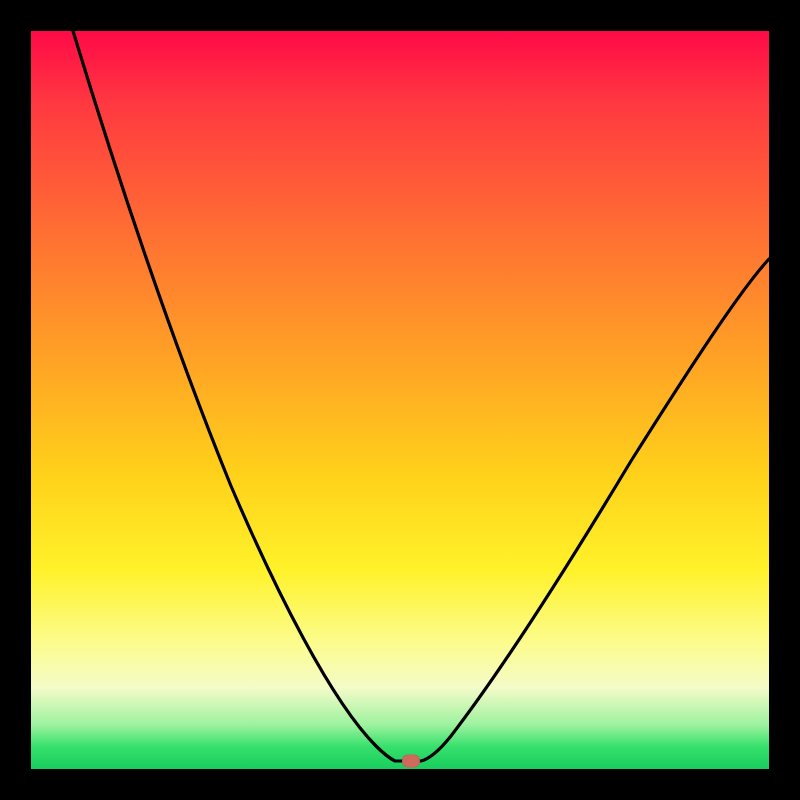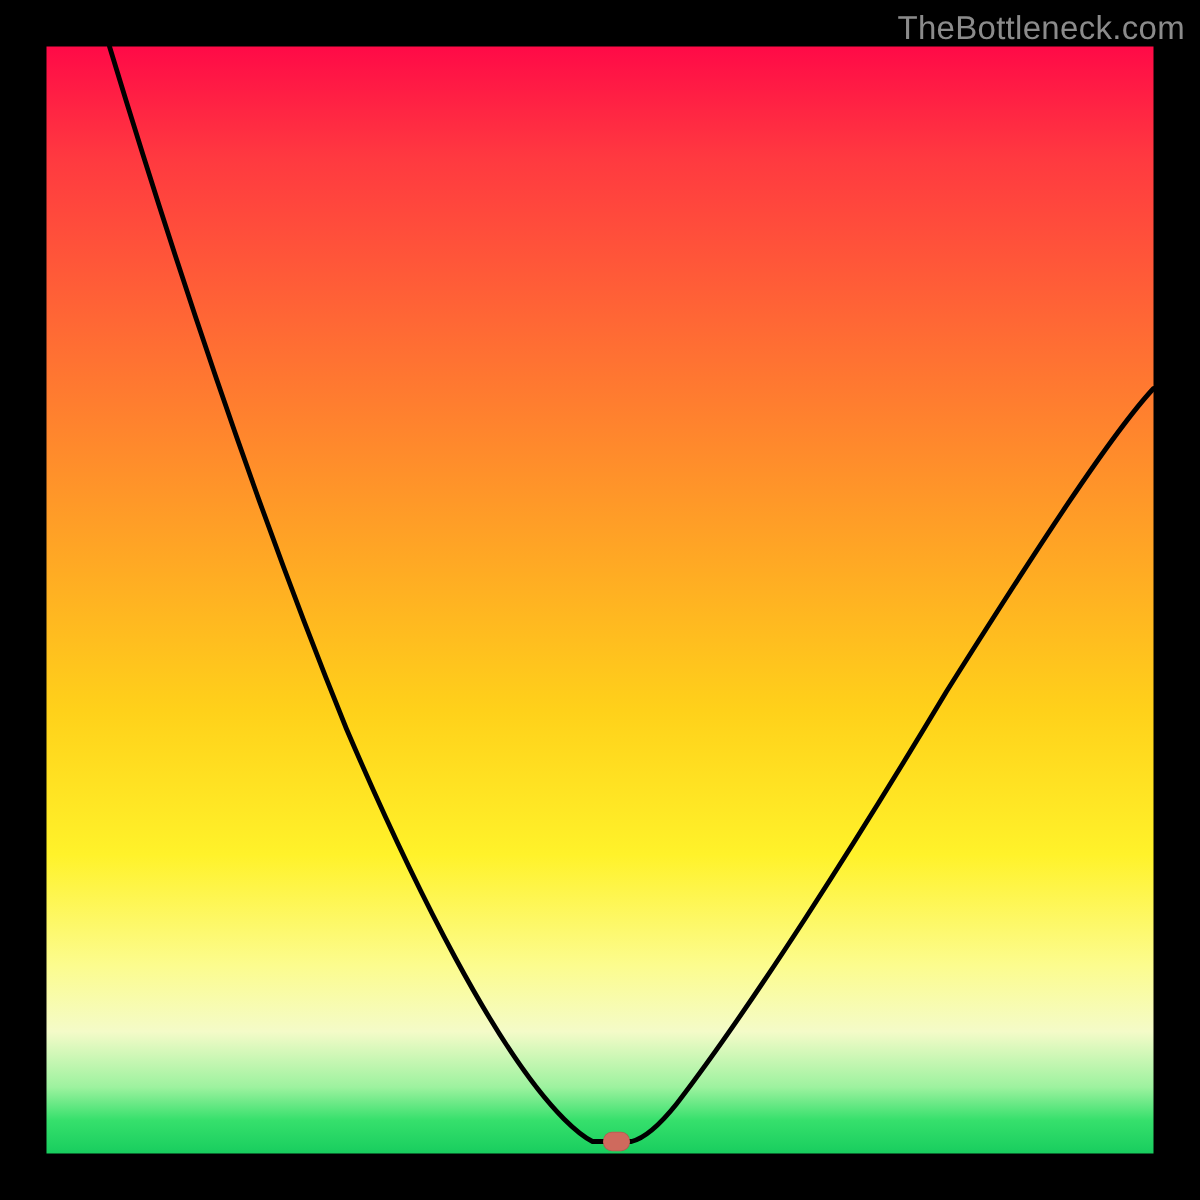--- a/index.html
+++ b/index.html
@@ -65,21 +65,20 @@
     background: #cf6a5d;
     transform: translate(-50%, -50%);
     box-shadow: 0 0 0 0.5px rgba(0,0,0,0.15) inset;
   }
 </style>
 </head>
 <body>
 
 <div class="stage">
 
-  <div class="watermark">TheBottleneck.com</div>
 
   <div class="plot-area">
 
     <svg class="curve" viewBox="0 0 738 738" preserveAspectRatio="none">
       <path fill="none" stroke="#000" stroke-width="3.2" stroke-linecap="round" stroke-linejoin="round" d="M 42 0 C 80 125, 135 295, 200 455 C 245 560, 300 670, 345 715 C 352 722, 358 727, 364 730 L 390 730 C 398 728, 408 720, 420 705 C 470 640, 540 530, 600 430 C 660 335, 710 258, 738 228"></path>
     </svg>
 
     <div class="marker" style="left: 380px; top: 730px;"></div>
   </div>
 </div>

